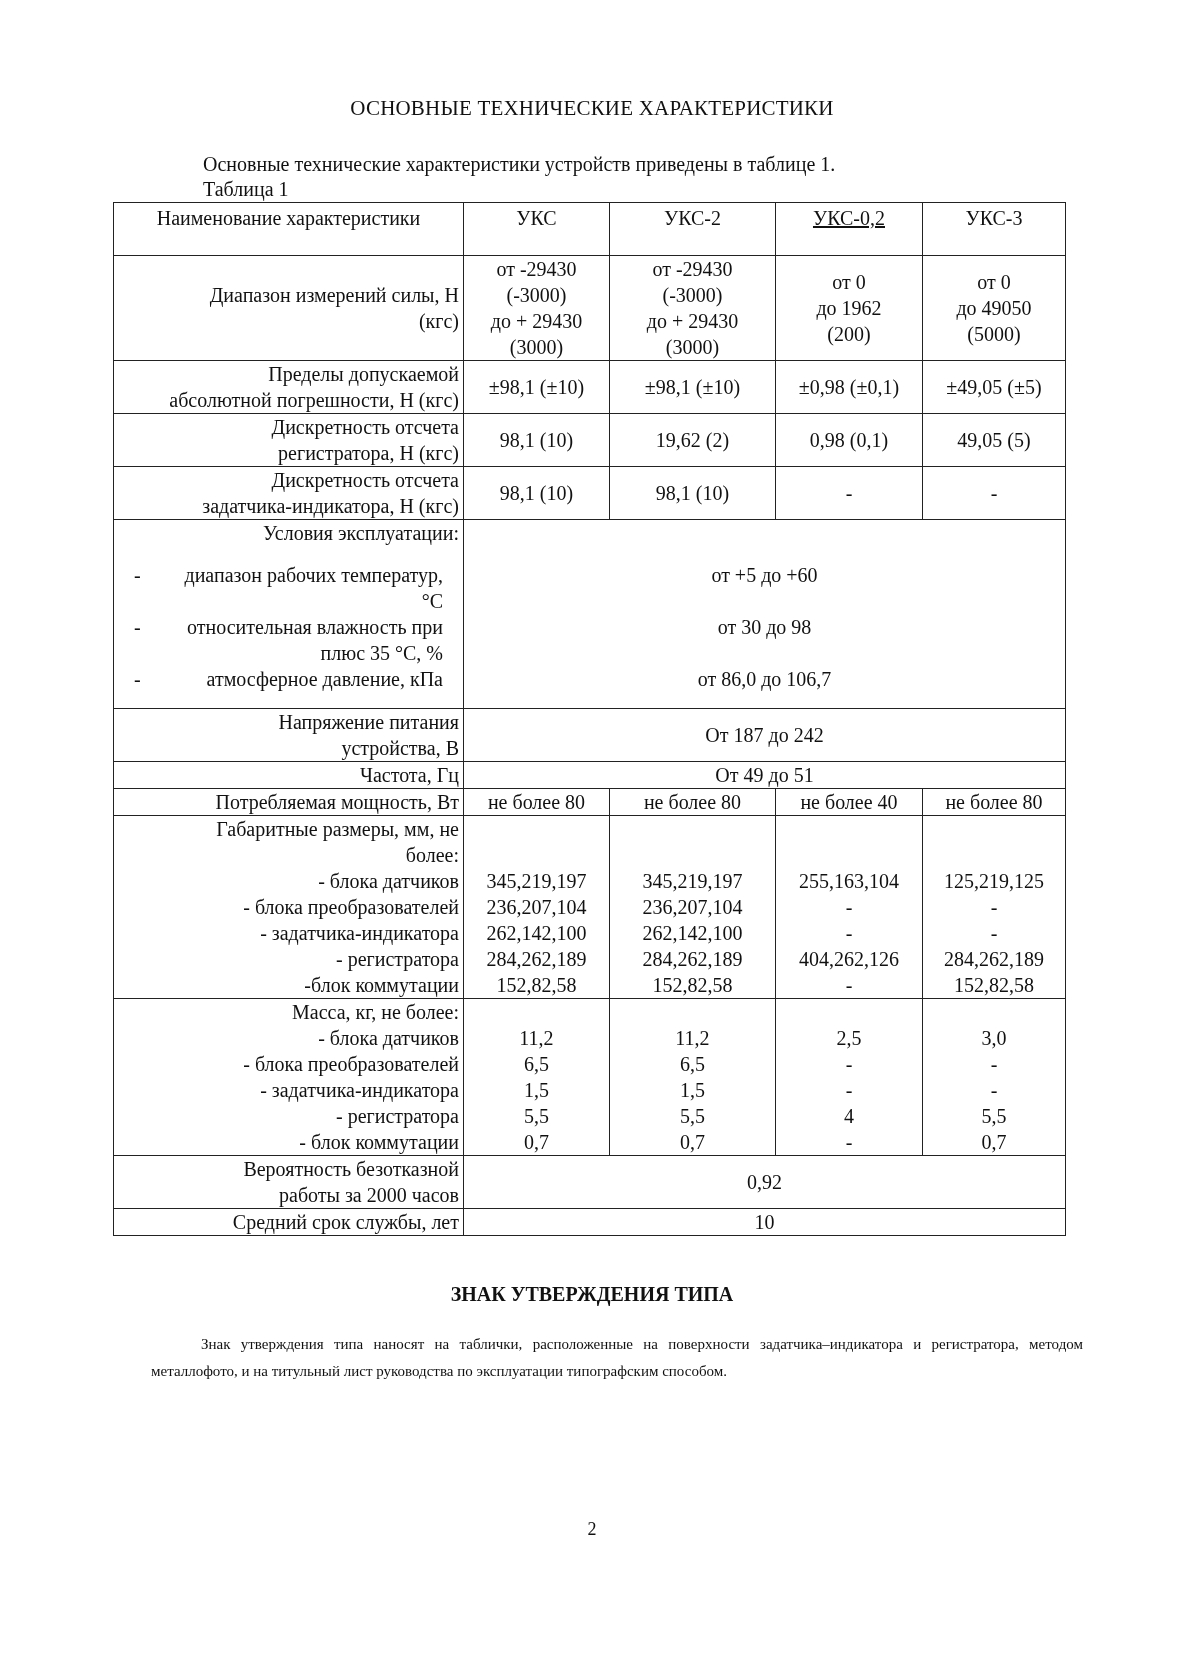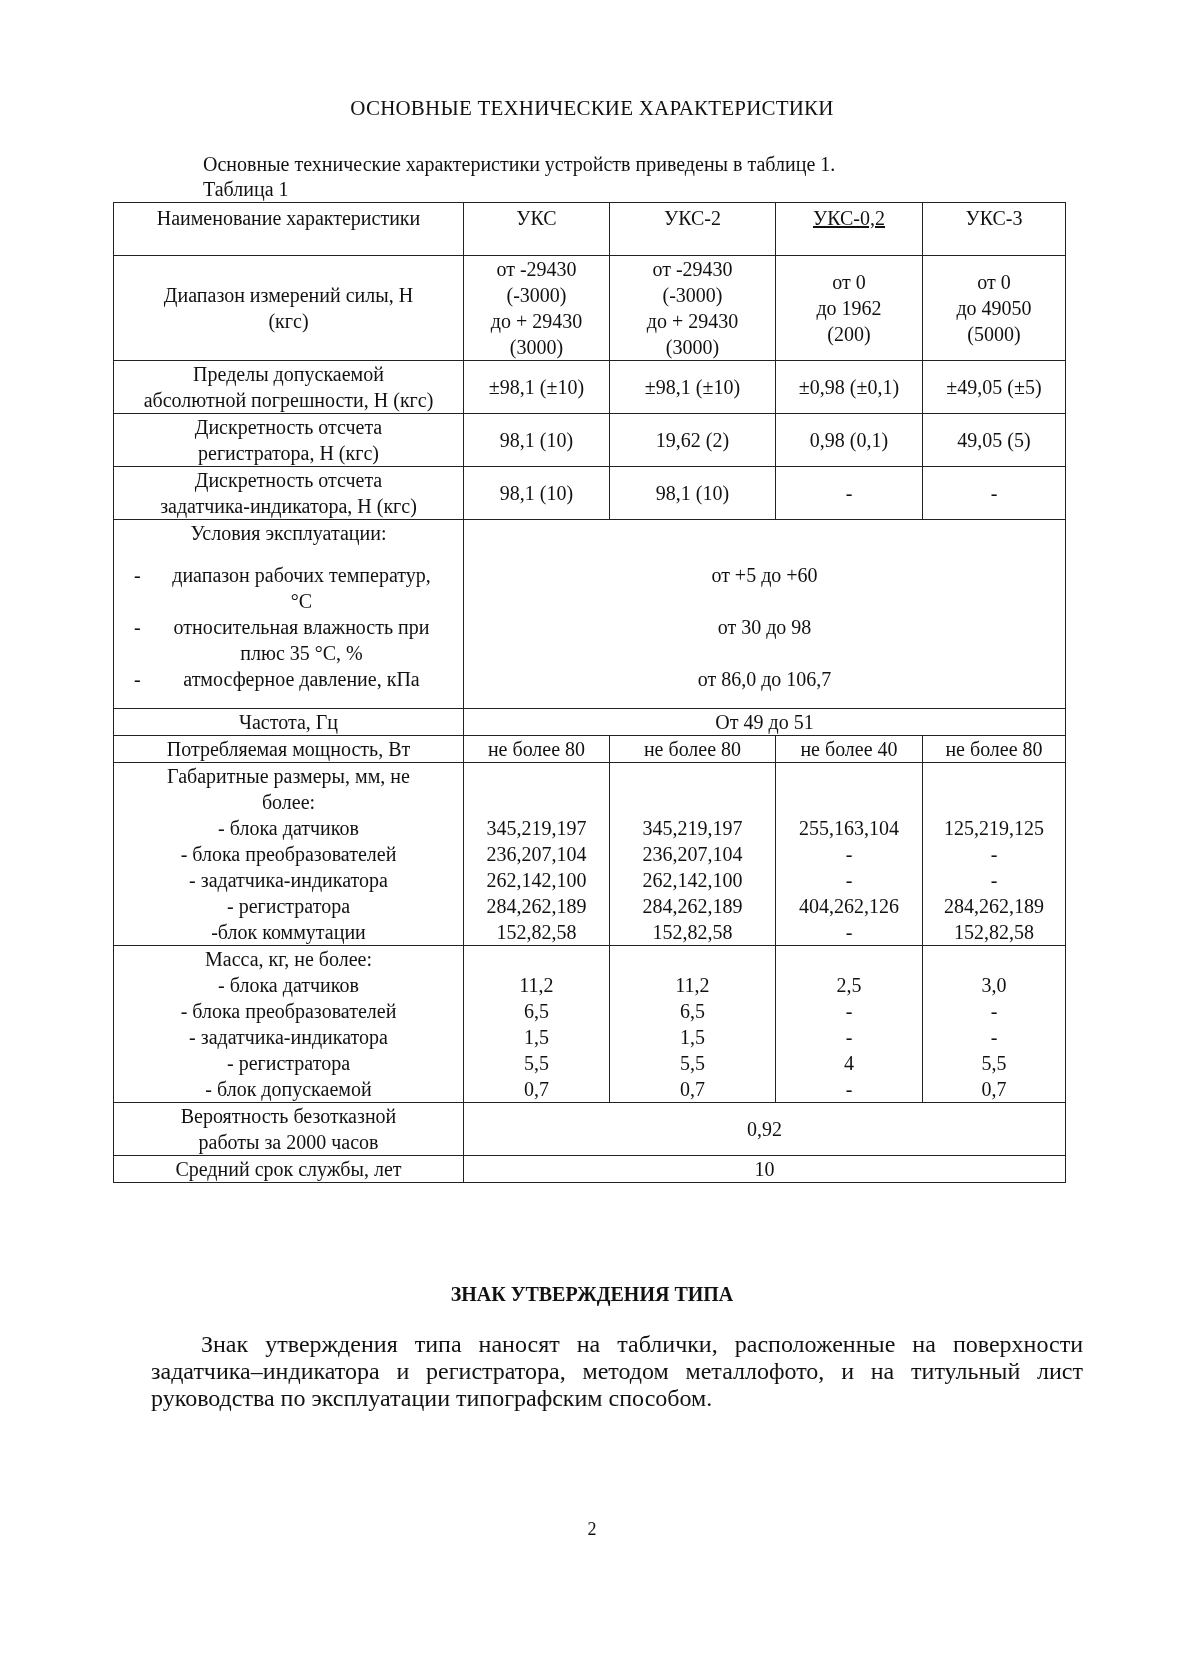--- a/index.html
+++ b/index.html
@@ -7,31 +7,31 @@
          font-family: "Liberation Serif", "DejaVu Serif", serif; color: #111; }
   .page-title { position: absolute; top: 96px; left: 0; width: 1184px; text-align: center;
                 font-size: 21px; letter-spacing: 0.2px; }
   .intro { position: absolute; left: 203px; top: 151px; font-size: 20px; line-height: 26px; }
   .tbl-caption { position: absolute; left: 203px; top: 178px; font-size: 20px; }
   table.spec { position: absolute; left: 113px; top: 202px; border-collapse: collapse;
                font-size: 20px; line-height: 26px; }
   table.spec td, table.spec th { border: 1.5px solid #222; padding: 0 4px; vertical-align: middle;
                font-weight: normal; }
   table.spec th { vertical-align: top; height: 50px; text-align: center; padding-top: 2px; }
-  .c0 { width: 341px; text-align: center; }
+  .c0 { width: 341px; text-align: right; }
   .c1 { width: 137px; } .c2 { width: 157px; } .c3 { width: 138px; text-decoration: underline; } .c4 { width: 134px; }
   td.v { text-align: center; }
   td.top { vertical-align: top; }
   .ml { white-space: pre-line; }
   .sublist { margin: 16px; padding: 0; list-style: none; }
   .sublist li { position: relative; padding-left: 26px; }
   .sublist li::before { content: "-"; position: absolute; left: 0; }
   .section-title { position: absolute; top: 1283px; left: 0; width: 1184px; text-align: center;
                    font-size: 20px; font-weight: bold; }
-  .para { position: absolute; left: 151px; top: 1331px; width: 932px; font-size: 24px;
+  .para { position: absolute; left: 151px; top: 1331px; width: 932px; font-size: 15px;
           line-height: 27px; text-align: justify; text-indent: 50px; }
   .page-num { position: absolute; top: 1519px; left: 0; width: 1184px; text-align: center; font-size: 18px; }
   .gap { display: block; height: 26px; }
 </style>
 </head>
 <body>
 
 <div class="page-title">ОСНОВНЫЕ ТЕХНИЧЕСКИЕ ХАРАКТЕРИСТИКИ</div>
 <div class="intro">Основные технические характеристики устройств приведены в таблице 1.</div>
 <div class="tbl-caption">Таблица 1</div>
@@ -99,20 +99,25 @@
     <td class="v top" colspan="4">
       <span class="gap"></span>
       <div>от +5 до +60</div>
       <span class="gap"></span>
       <div>от 30 до 98</div>
       <span class="gap"></span>
       <div>от 86,0 до 106,7</div>
     </td>
   </tr>
   <tr>
+    <td class="c0 ml">Напряжение питания
+устройства, В</td>
+    <td class="v top" colspan="4">От 187 до 242</td>
+  </tr>
+  <tr>
     <td class="c0">Частота, Гц</td>
     <td class="v" colspan="4">От 49 до 51</td>
   </tr>
   <tr>
     <td class="c0">Потребляемая мощность, Вт</td>
     <td class="v">не более 80</td>
     <td class="v">не более 80</td>
     <td class="v">не более 40</td>
     <td class="v">не более 80</td>
   </tr>
@@ -163,21 +168,21 @@
 152,82,58</div>
         </td>
   </tr>
   <tr>
     <td class="c0 top">
       <div>Масса, кг, не более:</div>
       <div>- блока датчиков</div>
       <div>- блока преобразователей</div>
       <div>- задатчика-индикатора</div>
       <div>- регистратора</div>
-      <div>- блок допускаемой</div>
+      <div>- блок коммутации</div>
     </td>
     <td class="v top">
           <span class="gap"></span>
           <div class="ml">11,2
 6,5
 1,5
 5,5
 0,7</div>
         </td>
     <td class="v top">

